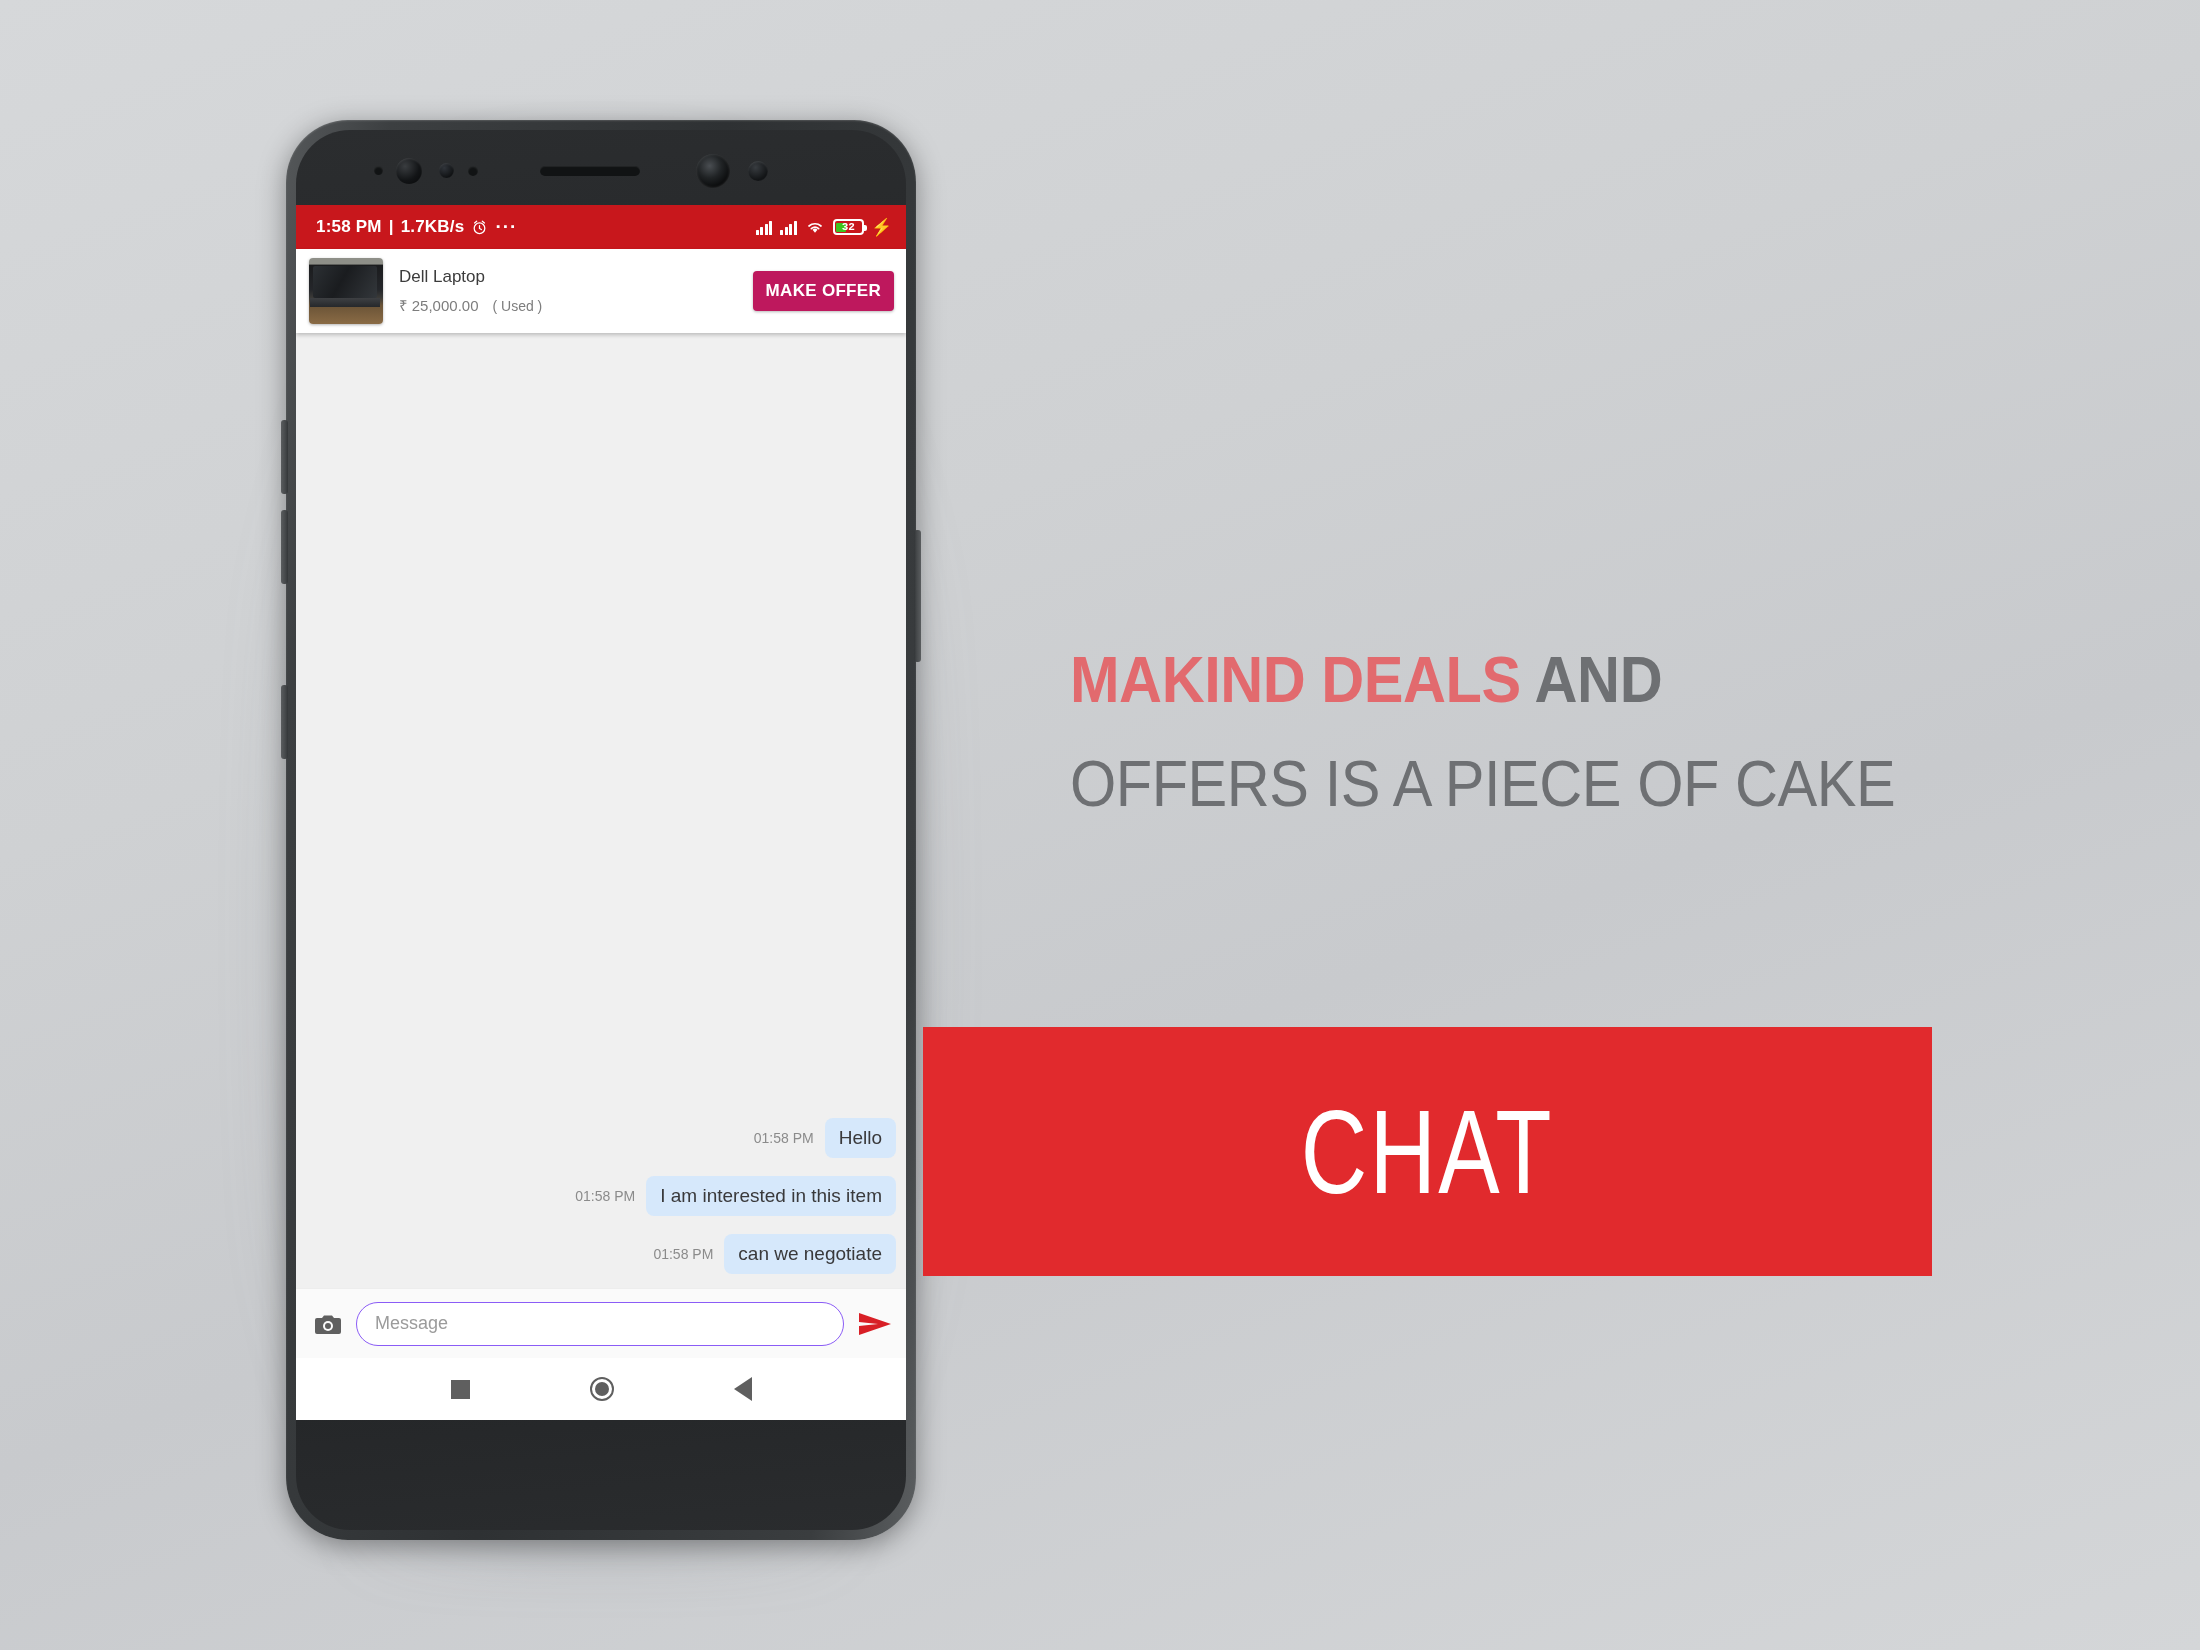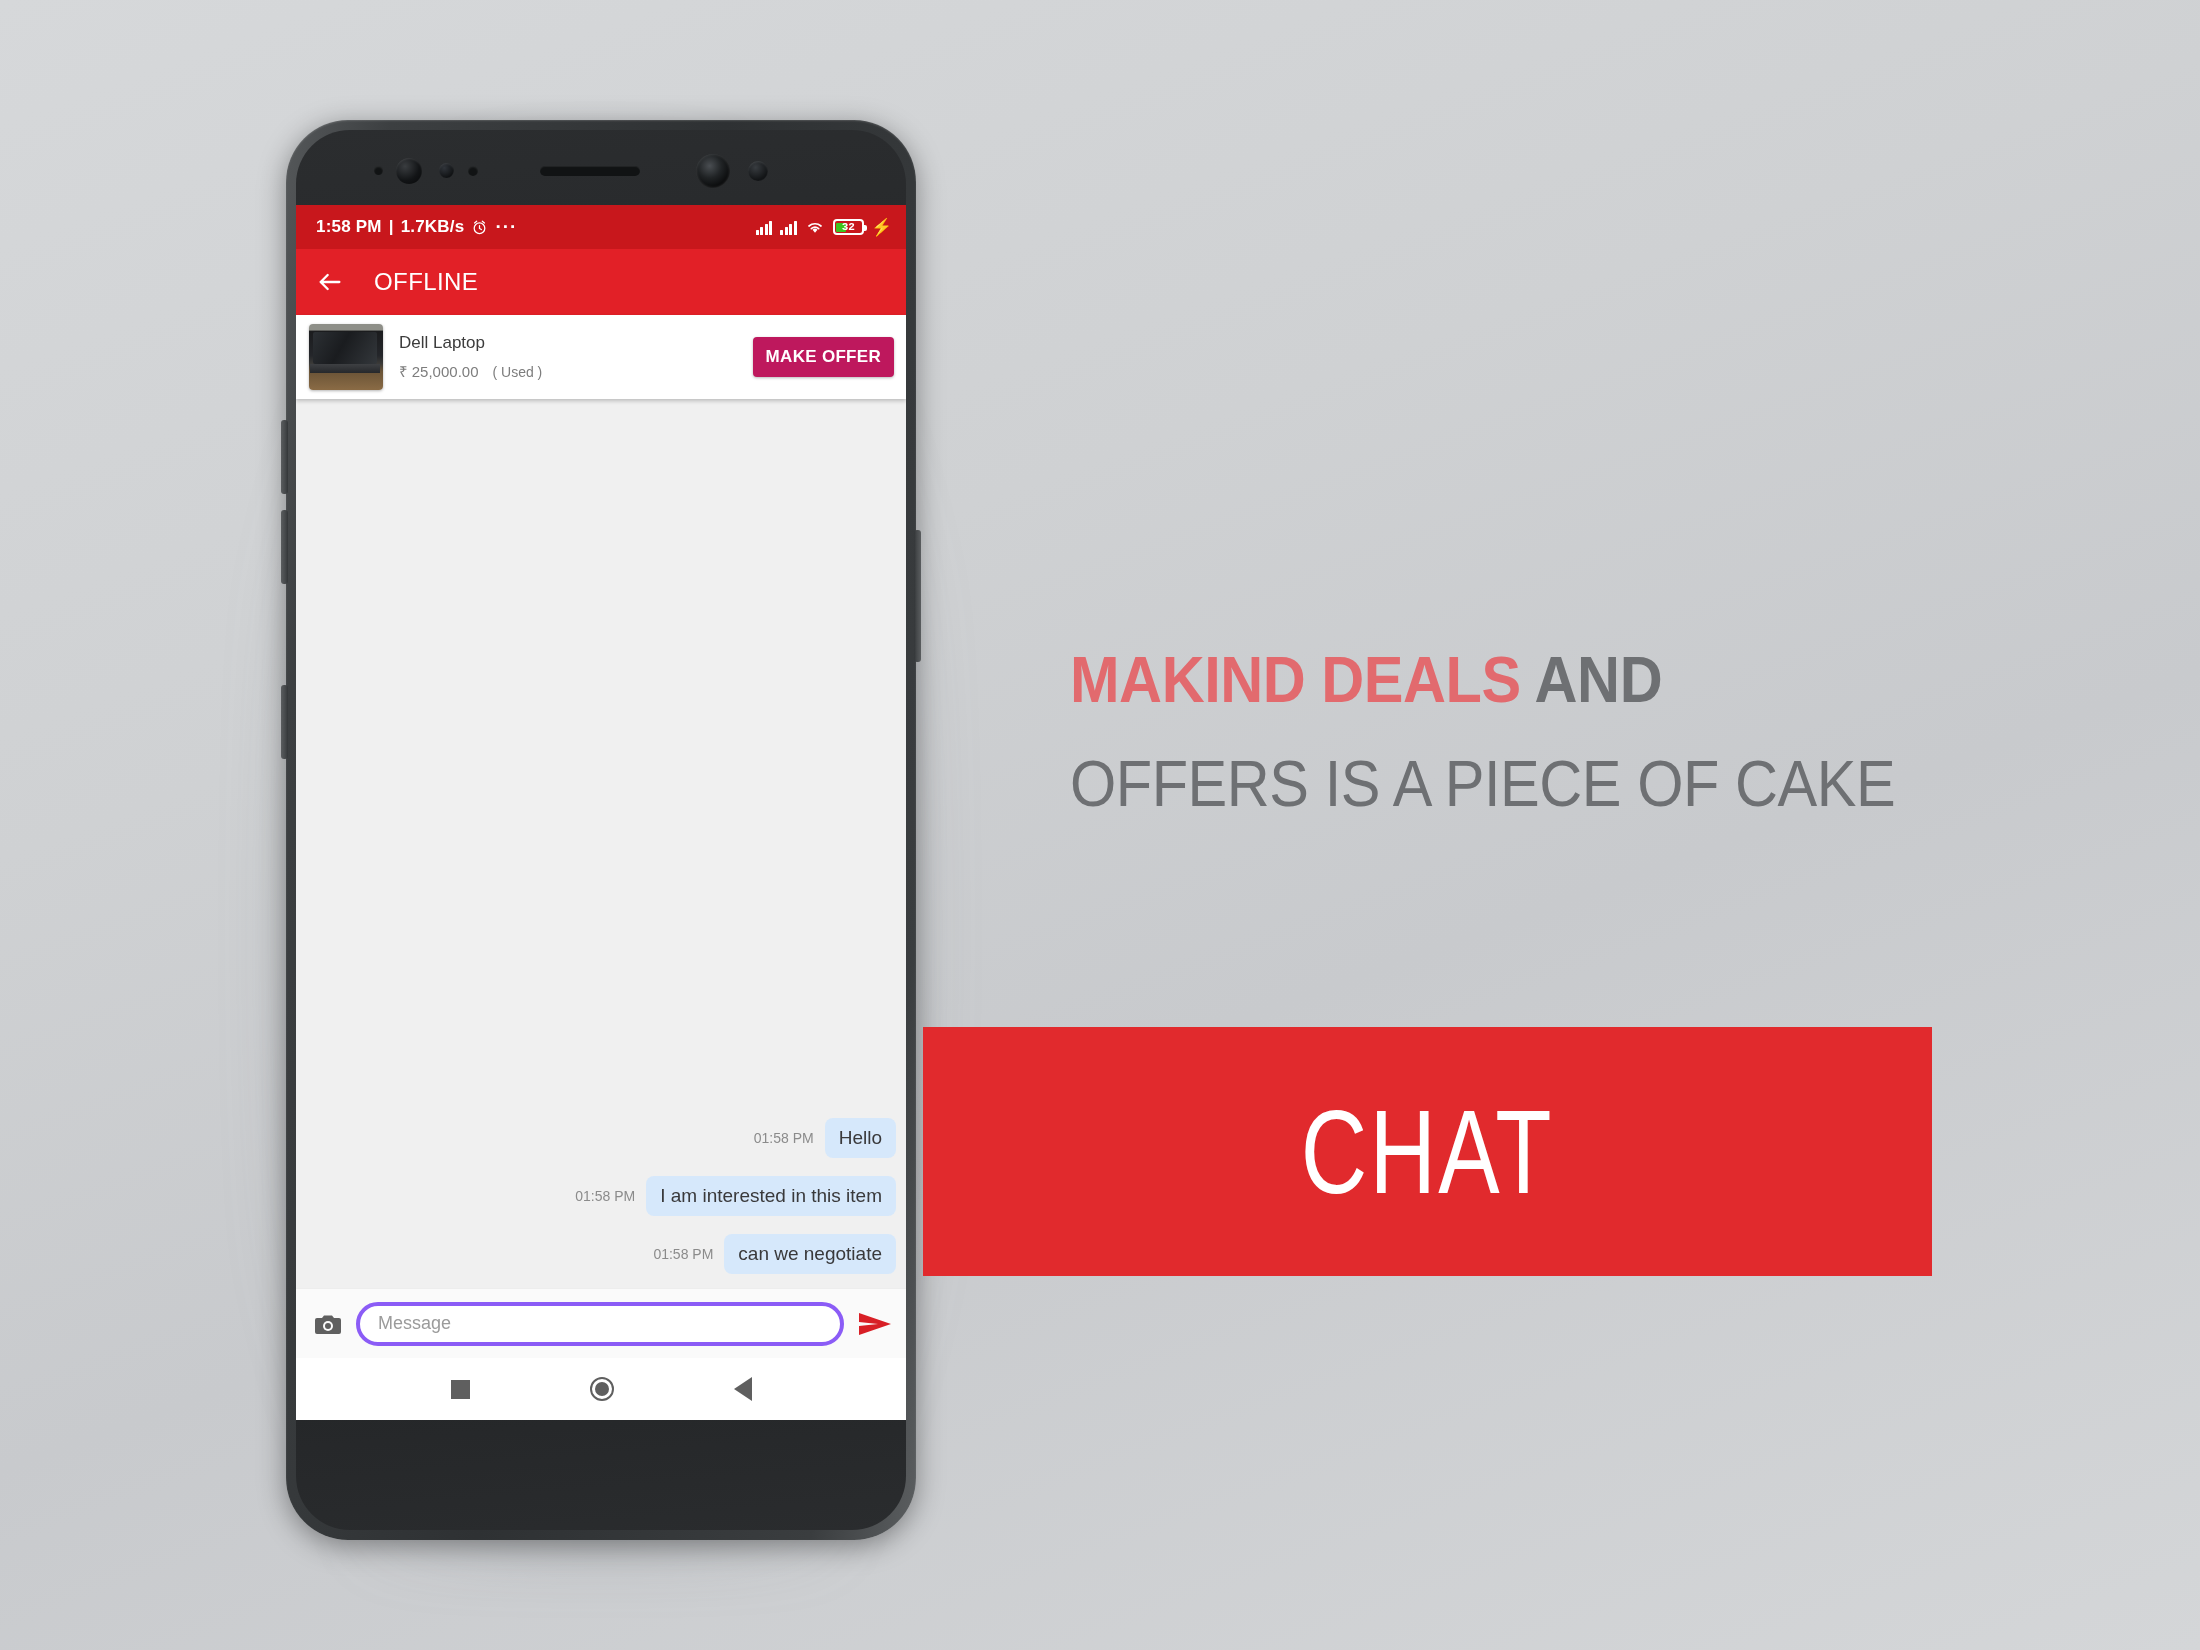--- a/index.html
+++ b/index.html
@@ -177,21 +177,21 @@
   
   .input-bar {
     height: 70px; background: #fafafa;
     display: flex; align-items: center; gap: 14px;
     padding: 0 14px 0 18px;
     border-top: 1px solid #ededed;
   }
   .camera-icon { width: 28px; height: 24px; cursor: pointer; flex: 0 0 auto; }
   .message-input {
     flex: 1 1 auto; height: 44px;
-    border: 4px solid #8b5cf6; border-radius: 22px;
+    border: 1px solid #8b5cf6; border-radius: 22px;
     background: #fff; padding: 0 18px; font-size: 18px; color: #333;
     font-family: "Liberation Sans", sans-serif; outline: none;
   }
   .message-input::placeholder { color: #9b9b9b; }
   .send-icon { width: 34px; height: 26px; cursor: pointer; flex: 0 0 auto; }
 
   
   .nav-bar {
     height: 62px; background: #fff;
     display: flex; align-items: center; justify-content: center; gap: 120px;
@@ -293,26 +293,20 @@
               <path d="M7.6 10.4a7 7 0 0 1 8.8 0" stroke="#fff" stroke-width="2" fill="none" stroke-linecap="round"></path>
             </svg>
             <span class="battery">
               <span class="battery-fill"></span>
               <span class="battery-text">32</span>
             </span>
             <span class="bolt">⚡</span>
           </div>
         </div>
 
-        <div class="app-bar">
-          <svg class="back-arrow" viewBox="0 0 24 24">
-            <path d="M20 12H4M10 6l-6 6 6 6" stroke="#fff" stroke-width="2" fill="none" stroke-linecap="round" stroke-linejoin="round"></path>
-          </svg>
-          <span class="app-title">OFFLINE</span>
-        </div>
 
         <div class="product-card">
           <div class="product-thumb"></div>
           <div class="product-info">
             <span class="product-name">Dell Laptop</span>
             <span class="product-meta">
               <span class="product-price">₹ 25,000.00</span>
               <span class="product-cond">( Used )</span>
             </span>
           </div>

